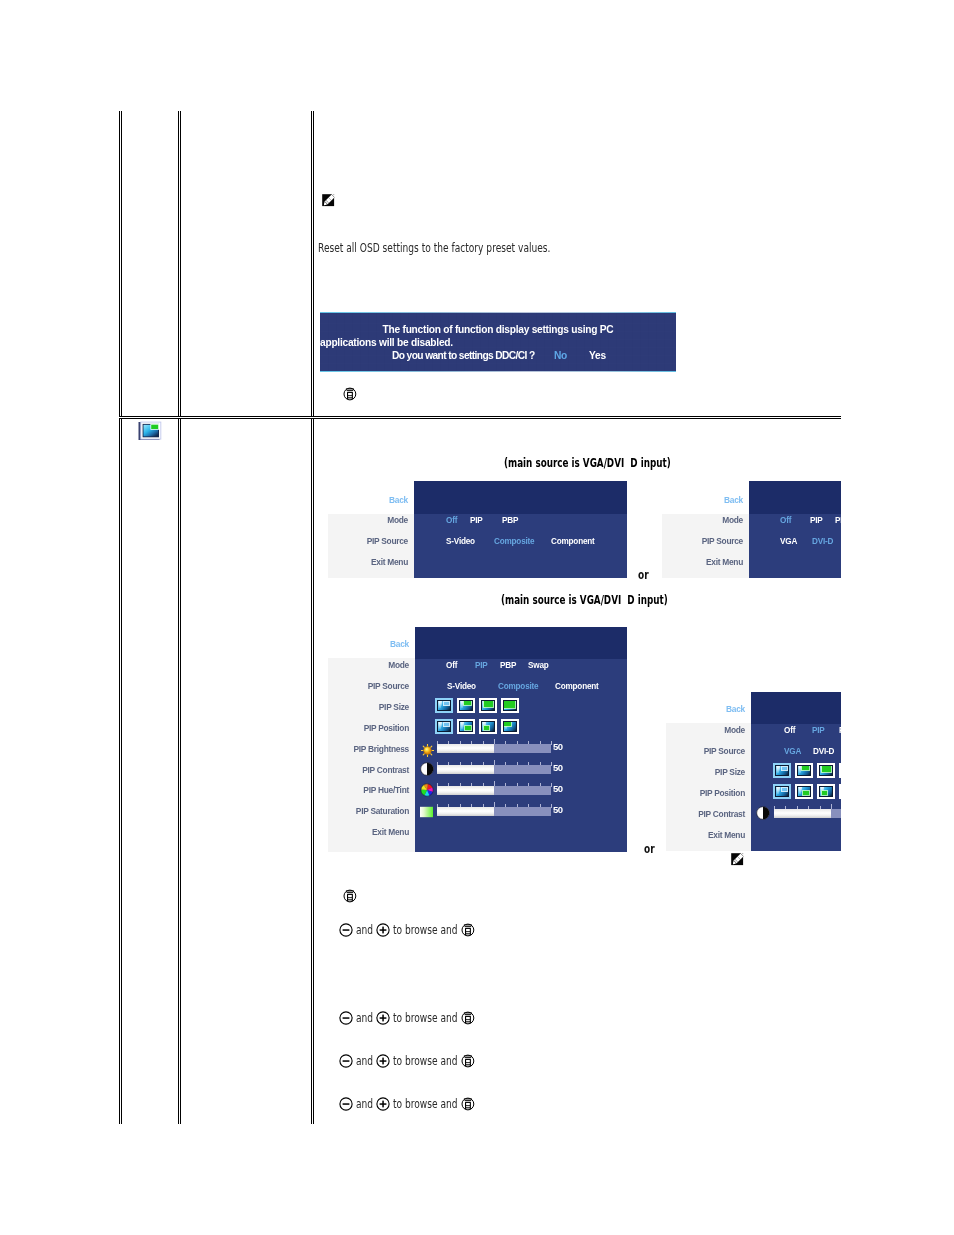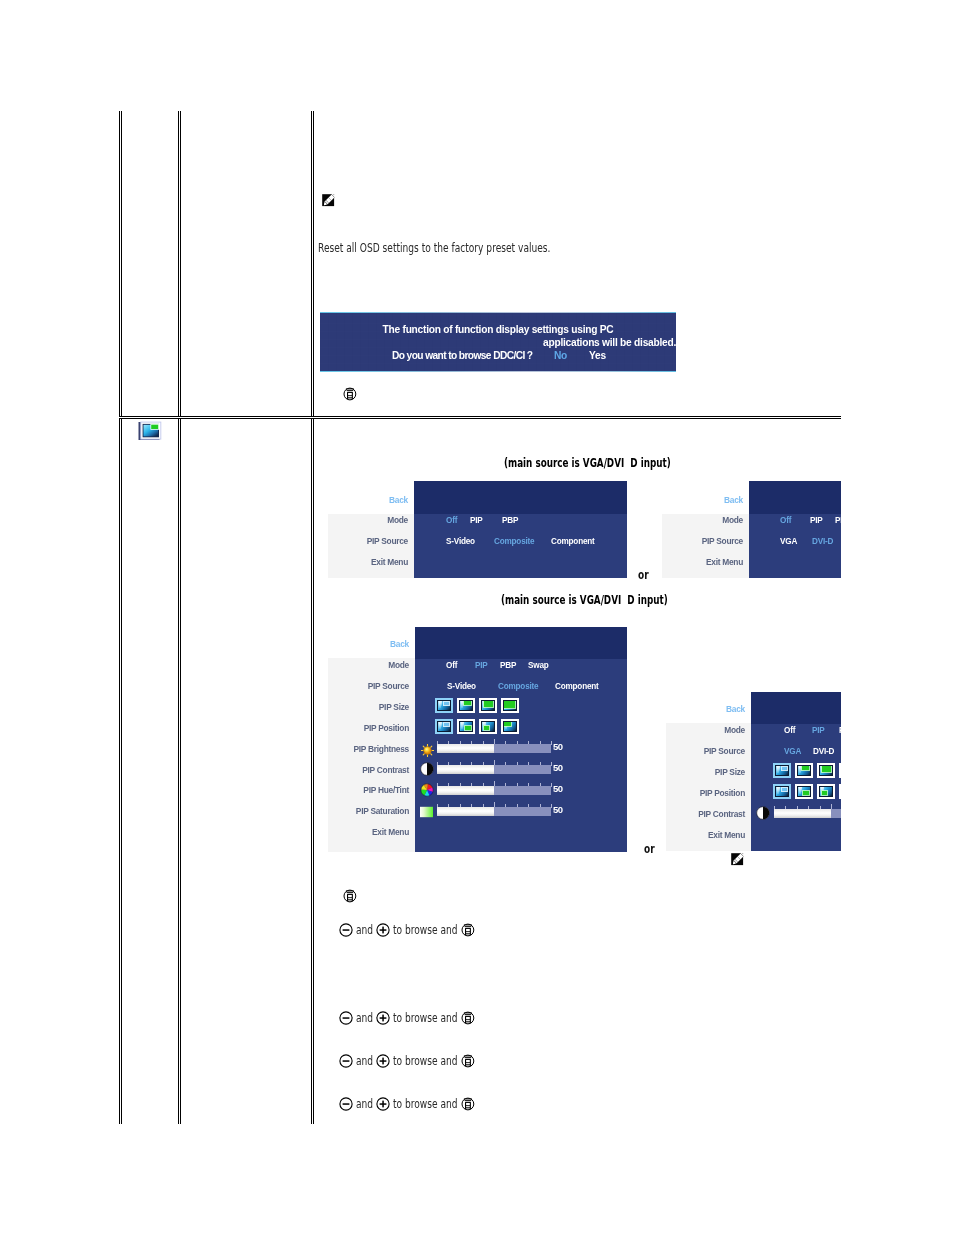--- a/index.html
+++ b/index.html
@@ -97,22 +97,22 @@
     </g>
   </svg>
   </div>
 
 <div class="btxt" style="left:318px;top:241px;">Reset all OSD settings to the factory preset values.</div>
 
 <div class="ddc" style="left:320px;top:312px;width:356px;height:60px;">
   <div class="ddcedge" style="top:0;"></div>
   <div class="ddcedge" style="bottom:0;"></div>
   <div class="l" style="left:0;right:0;top:12px;text-align:center;">The function of function display settings using PC</div>
-  <div class="l" style="left:0;right:0;top:25px;text-align:right;">applications will be disabled.</div>
-  <div class="l" style="left:72px;top:38px;letter-spacing:-0.6px;">Do you want to browse DDC/CI ?</div>
+  <div class="l" style="left:0;right:0;top:25px;text-align:left;">applications will be disabled.</div>
+  <div class="l" style="left:72px;top:38px;letter-spacing:-0.6px;">Do you want to settings DDC/CI ?</div>
   <div class="l" style="left:234px;top:38px;color:#5fa8e8;">No</div>
   <div class="l" style="left:269px;top:38px;color:#ffffff;">Yes</div>
 </div>
 
 <div class="btnicon" style="left:343px;top:387px;"><svg width="14" height="14" viewBox="0 0 14 14">
       <circle cx="6.9" cy="7.0" r="5.9" fill="none" stroke="#000" stroke-width="1.0"></circle>
       <rect x="2.9" y="1.45" width="8.0" height="0.95" fill="#000"></rect>
       <rect x="3.55" y="3.15" width="6.7" height="0.85" fill="#000"></rect>
       <rect x="4.0" y="4.85" width="5.9" height="7.3" rx="0.3" fill="#000"></rect>
       <rect x="5.1" y="5.95" width="3.7" height="2.2" fill="#fff"></rect>

